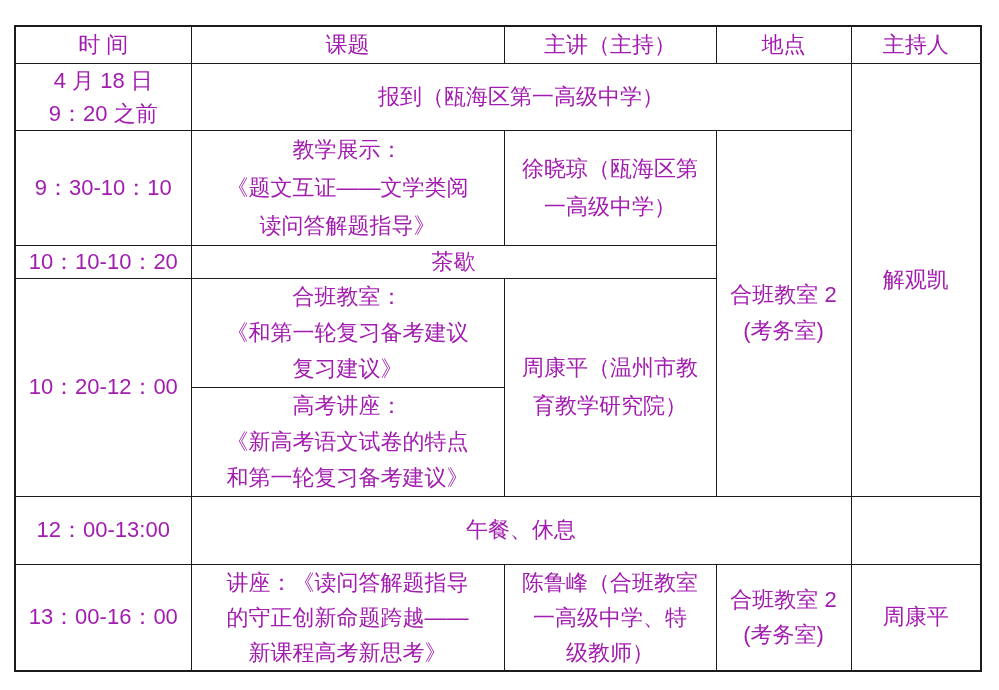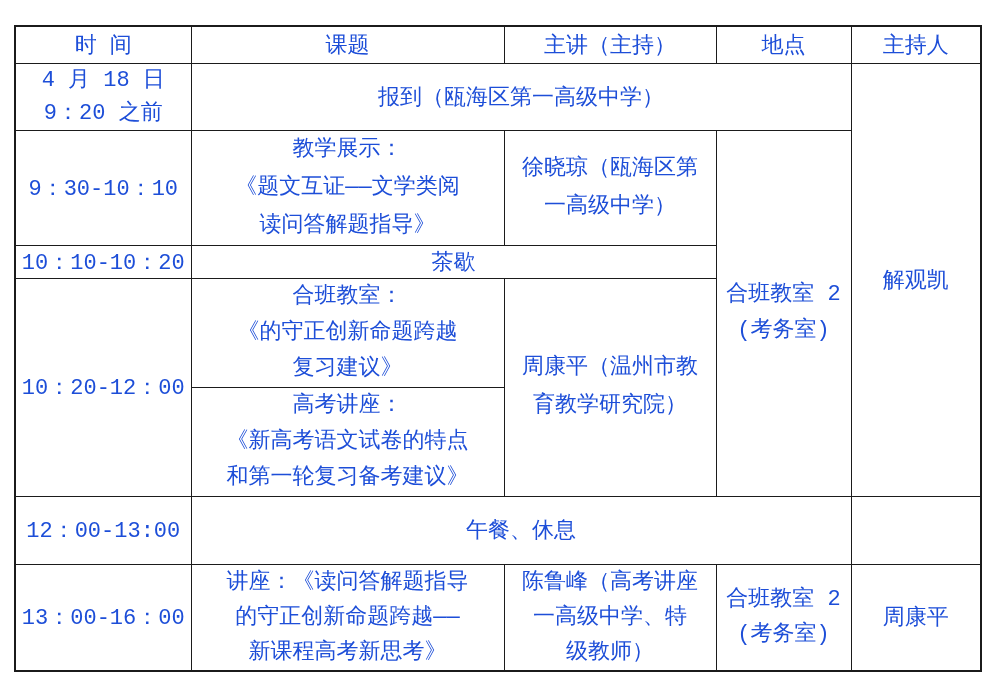--- a/index.html
+++ b/index.html
@@ -5,22 +5,22 @@
   html, body {
     margin: 0;
     padding: 0;
     background: #ffffff;
   }
   .page {
     position: relative;
     width: 999px;
     height: 690px;
     background: #ffffff;
-    font-family: Liberation Mono, monospace;
-    color: #1d4ed8;
+    font-family: Liberation Sans, sans-serif;
+    color: #a21caf;
     overflow: hidden;
   }
   table.schedule {
     position: absolute;
     left: 14px;
     top: 25px;
     width: 966px;
     border-collapse: collapse;
     table-layout: fixed;
     border: 2px solid #1b1b1b;
@@ -108,21 +108,21 @@
 
     <tr class="r-tea">
       <td>10：10-10：20</td>
       <td colspan="2">茶歇</td>
     </tr>
 
     <tr class="r-xuekao">
       <td rowspan="2">10：20-12：00</td>
       <td>
         <div class="ln">合班教室：</div>
-        <div class="ln">《的守正创新命题跨越</div>
+        <div class="ln">《和第一轮复习备考建议</div>
         <div class="ln">复习建议》</div>
       </td>
       <td rowspan="2" class="speaker-2ln">
         <div class="ln">周康平（温州市教</div>
         <div class="ln">育教学研究院）</div>
       </td>
     </tr>
 
     <tr class="r-gaokao">
       <td>
@@ -139,21 +139,21 @@
     </tr>
 
     <tr class="r-pm">
       <td>13：00-16：00</td>
       <td>
         <div class="ln">讲座：《读问答解题指导</div>
         <div class="ln">的守正创新命题跨越——</div>
         <div class="ln">新课程高考新思考》</div>
       </td>
       <td class="speaker-left">
-        <div class="ln">陈鲁峰（高考讲座</div>
+        <div class="ln">陈鲁峰（合班教室</div>
         <div class="ln">一高级中学、特</div>
         <div class="ln">级教师）</div>
       </td>
       <td class="loc">
         <div class="ln">合班教室 2</div>
         <div class="ln">(考务室)</div>
       </td>
       <td>周康平</td>
     </tr>
   </tbody>

